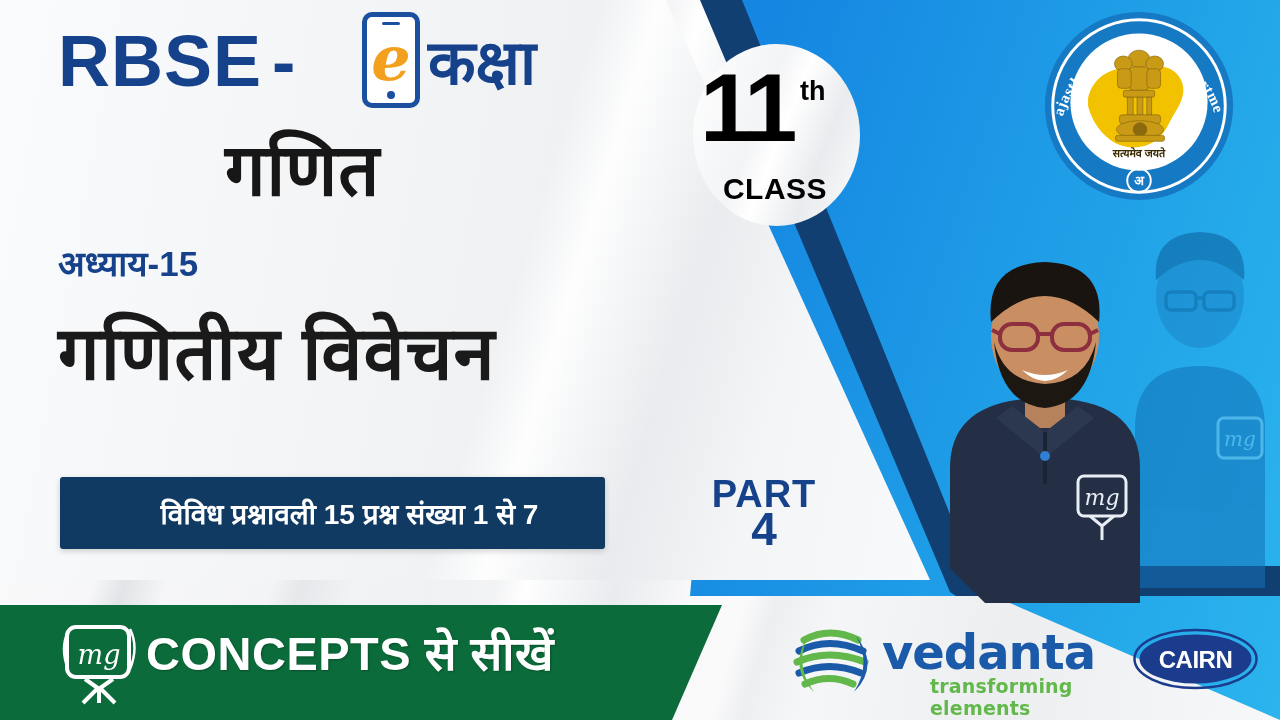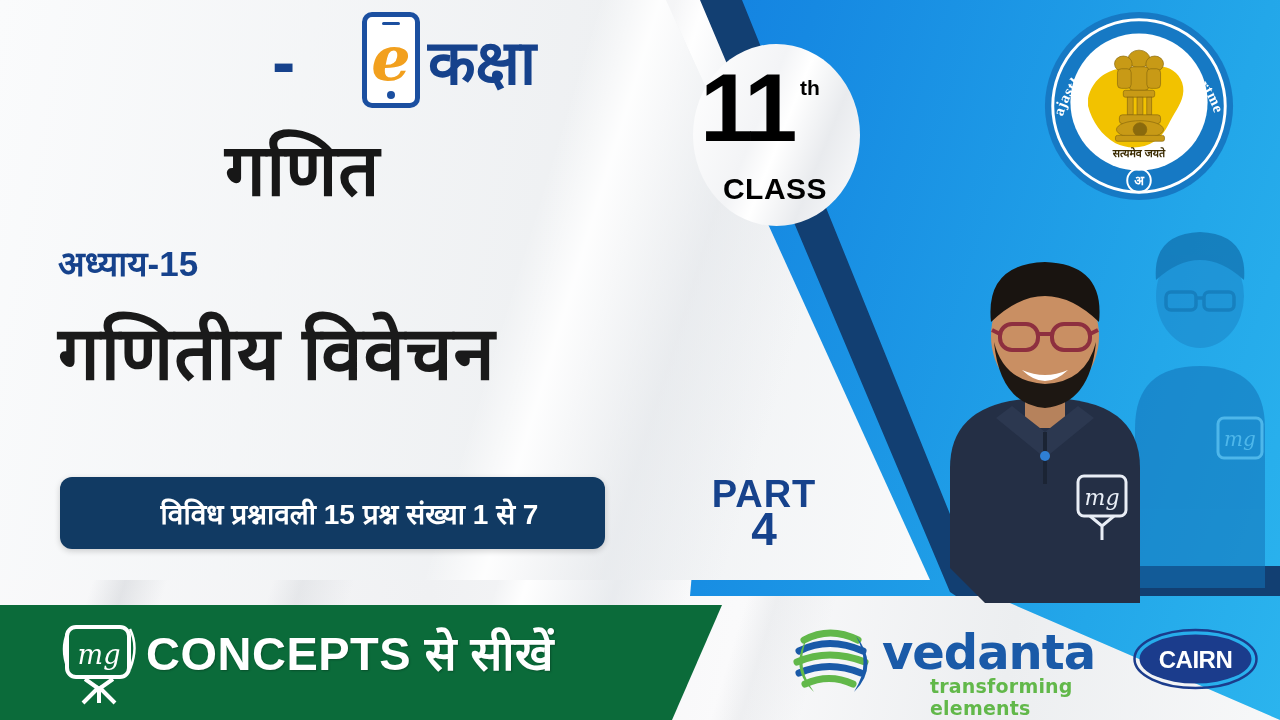--- a/index.html
+++ b/index.html
@@ -67,21 +67,21 @@
     border-radius:50%;
     background:linear-gradient(112deg,#ffffff 0%, #f3f4f6 40%, #ffffff 52%, #e9ebee 72%, #fdfdfe 100%);
     z-index:6;
   }
   .class-num {
     position:absolute; left:700px; top:60px; width:150px; text-align:left;
     font-size:96px; font-weight:bold; color:#000; letter-spacing:-4px;
     line-height:1; z-index:7; font-family:"Liberation Sans",sans-serif;
   }
   .class-sup {
-    position:absolute; left:800px; top:76px; font-size:21px; font-weight:bold;
+    position:absolute; left:800px; top:76px; font-size:27px; font-weight:bold;
     color:#000; z-index:8;
   }
   .class-word {
     position:absolute; left:700px; top:172px; width:150px; text-align:center;
     font-size:30px; font-weight:bold; color:#000; letter-spacing:.5px; z-index:7;
   }
 
   
   .rbse {
     position:absolute; left:58px; top:20px;
@@ -133,21 +133,21 @@
   
   .chapter-title {
     position:absolute; left:58px; top:300px;
     font-size:74px; font-weight:bold; color:#1a1a1a;
     font-family:"Liberation Sans","DejaVu Sans",sans-serif; white-space:nowrap;
     letter-spacing:1px;
   }
   
   .topic-pill {
     position:absolute; left:60px; top:477px; width:545px; height:72px;
-    background:#113a63; border-radius:12px;
+    background:#113a63; border-radius:3px;
     display:flex; align-items:center; justify-content:center;
     box-shadow:0 2px 6px rgba(0,0,0,.18);
     padding-left:34px;
   }
   .topic-pill span {
     color:#fff; font-size:28px; font-weight:bold;
     font-family:"Liberation Sans","DejaVu Sans",sans-serif; white-space:nowrap;
   }
 
   
@@ -199,20 +199,21 @@
 
 <div id="stage">
 
   <div class="bg-white"></div>
   <div class="panel-blue"></div>
   <div class="panel-blue-mask"></div>
   <div class="navy-stripe"></div>
   <div class="navy-stripe-2"></div>
   <div class="white-wedge"></div>
 
+  <div class="rbse">RBSE</div>
   <div class="rbse-dash">-</div>
 
   <div class="ekaksha-wrap">
     <div class="phone">
       <div class="speaker"></div>
       <div class="e">e</div>
       <div class="home"></div>
     </div>
     <div class="kaksha">कक्षा</div>
   </div>

